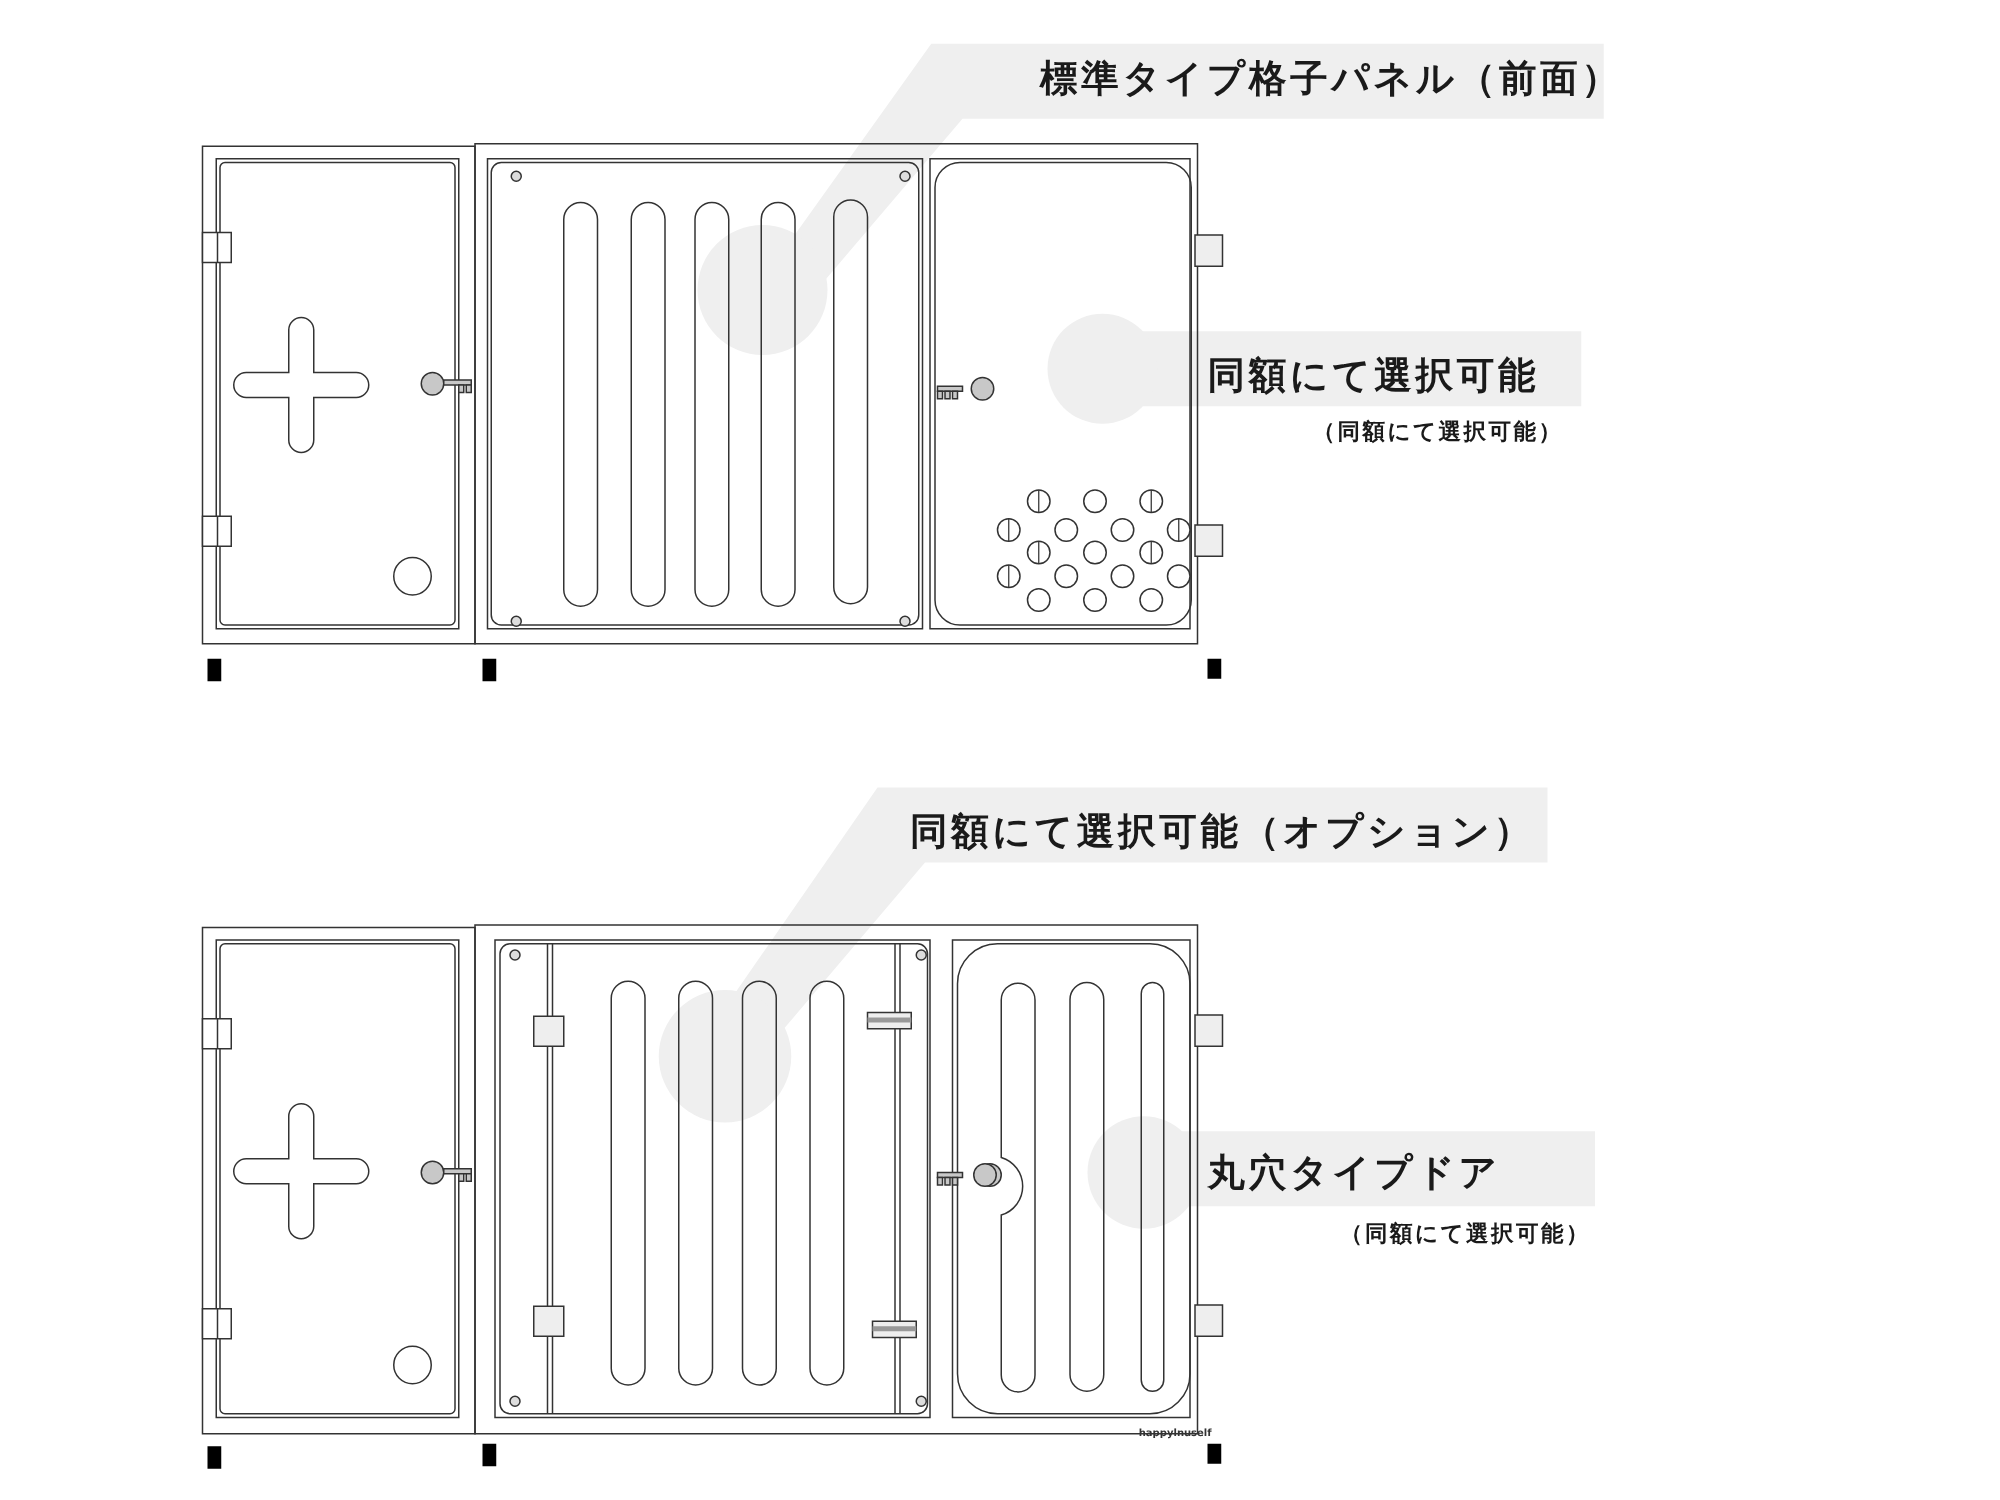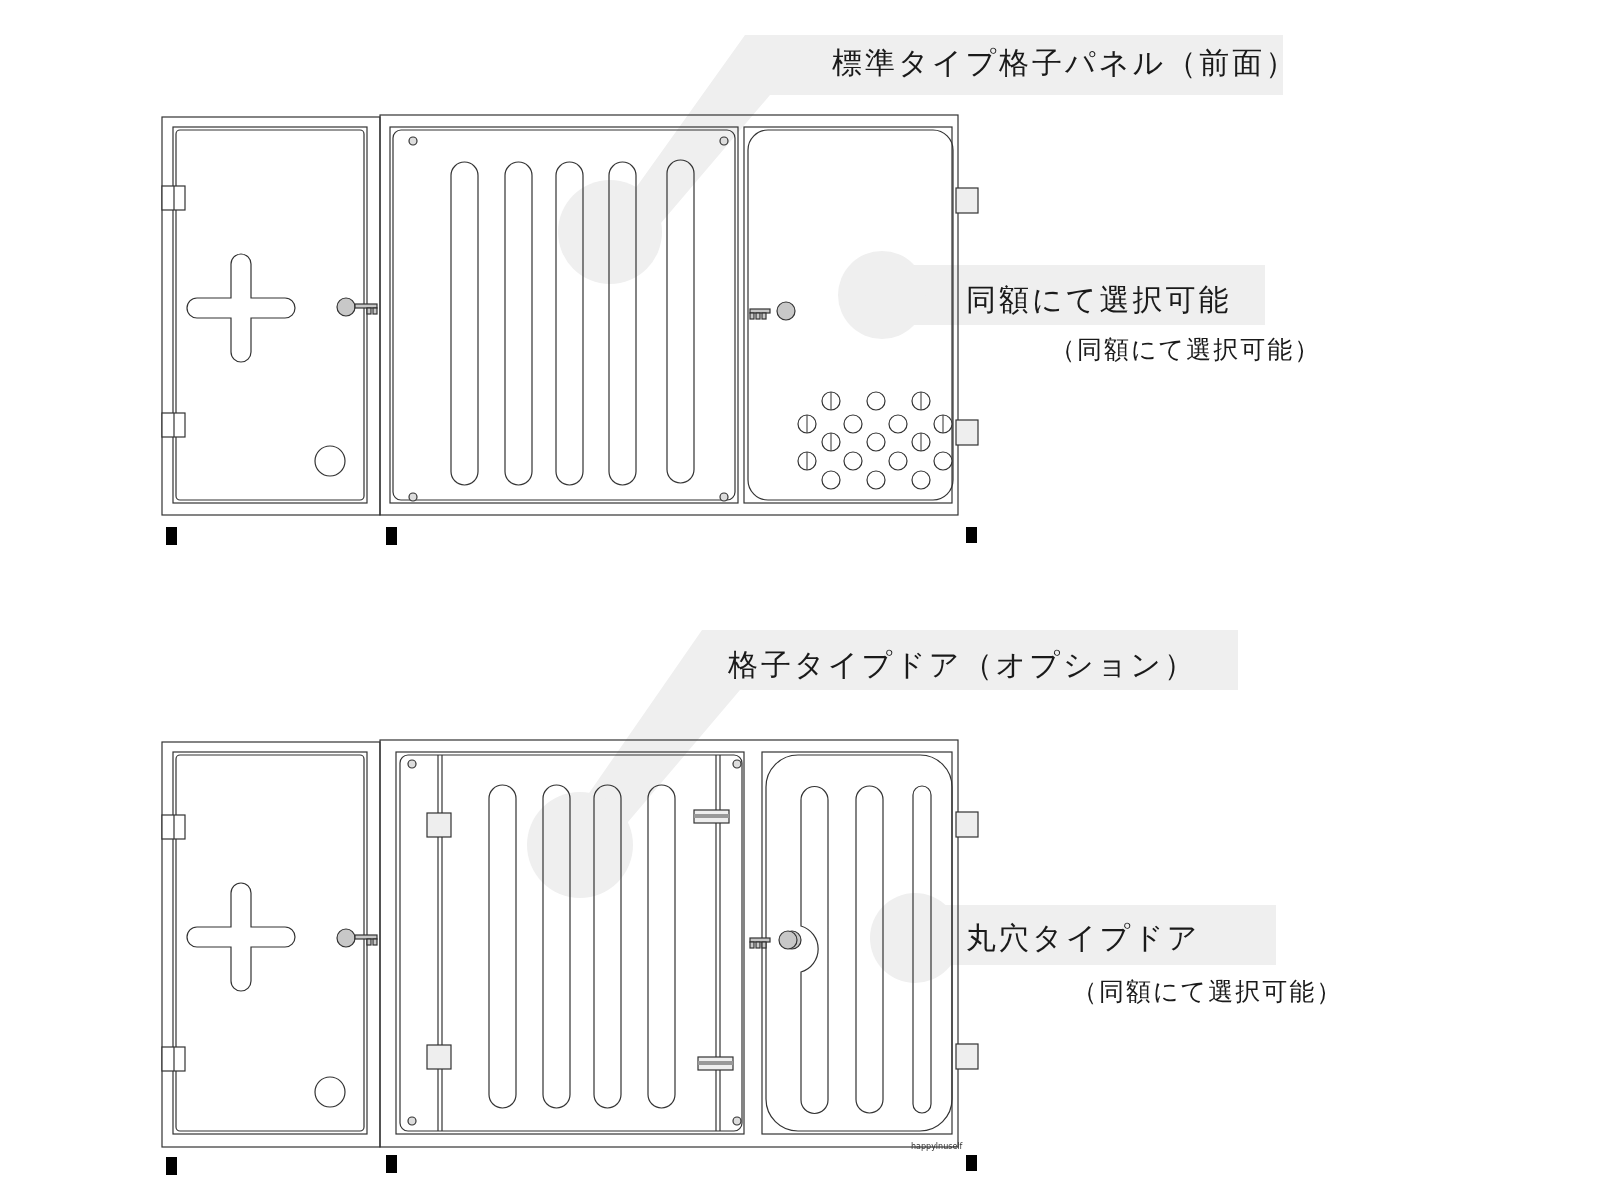--- a/index.html
+++ b/index.html
@@ -1,22 +1,22 @@
 <!DOCTYPE html>
 <html><head>
 <meta charset="utf-8">
 <style>
   html, body { margin: 0; padding: 0; background: #ffffff; }
   body { width: 1600px; height: 1200px; position: relative; overflow: hidden;
          font-family: "DejaVu Sans", sans-serif; }
   svg#diagram { position: absolute; left: 0; top: 0; }
   .label { position: absolute; color: #1a1a1a; white-space: nowrap;
-           font-family: "DejaVu Sans", sans-serif; letter-spacing: 3px; }
+           font-family: "DejaVu Sans", sans-serif; letter-spacing: 3px; font-weight: bold; }
   .title-label { font-size: 30px; }
-  .sub-label { font-size: 25px; letter-spacing: 2px; }
+  .sub-label { font-size: 18px; letter-spacing: 2px; }
 </style>
 </head>
 <body>
 
 <svg id="diagram" width="1600" height="1200" viewBox="0 0 1600 1200" xmlns="http://www.w3.org/2000/svg">
   <defs>
     <g id="cross-cutout">
       <path d="M-10,-45 a10,10 0 0 1 20,0 v34 h34 a10,10 0 0 1 0,20 h-34 v34 a10,10 0 0 1 -20,0 v-34 h-34 a10,10 0 0 1 0,-20 h34 z" fill="#fff" stroke="#333" stroke-width="1.2"></path>
     </g>
   </defs>
@@ -179,18 +179,18 @@
     <rect x="386" y="1155" width="11" height="18"></rect>
     <rect x="966" y="1155" width="11" height="16"></rect>
   </g>
 </svg>
 
 <div class="label title-label" style="left:832px;top:43px;">標準タイプ格子パネル（前面）</div>
 
 <div class="label title-label" style="left:966px;top:280px;">同額にて選択可能</div>
 <div class="label sub-label" style="left:1050px;top:333px;">（同額にて選択可能）</div>
 
-<div class="label title-label" style="left:728px;top:645px;">格子タイプドア（オプション）</div>
+<div class="label title-label" style="left:728px;top:645px;">同額にて選択可能（オプション）</div>
 
 <div class="label title-label" style="left:966px;top:918px;">丸穴タイプドア</div>
 <div class="label sub-label" style="left:1072px;top:975px;">（同額にて選択可能）</div>
 
 <div class="label" style="left:911px;top:1142px;font-size:8px;letter-spacing:0;color:#333;">happylnuself</div>
 
 </body></html>

